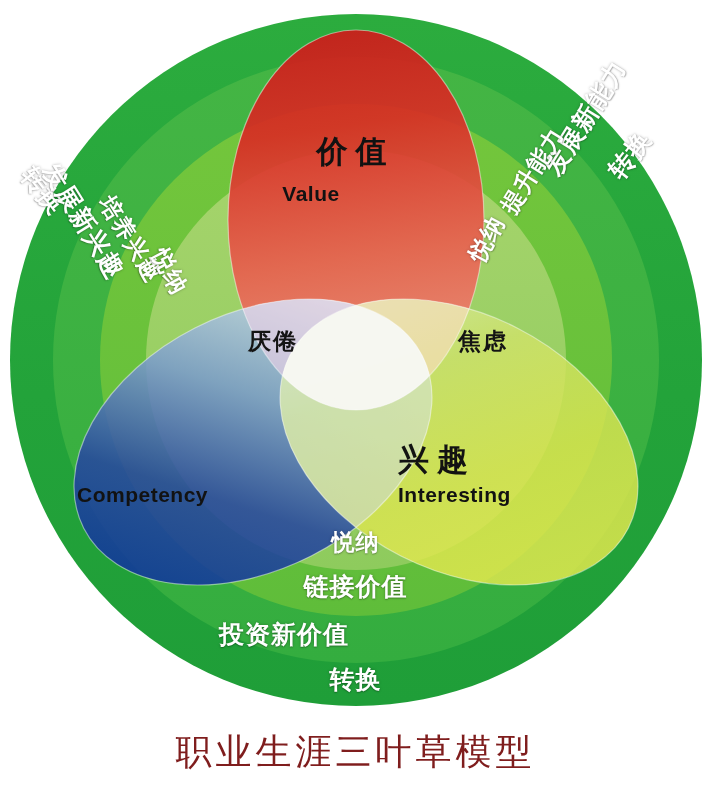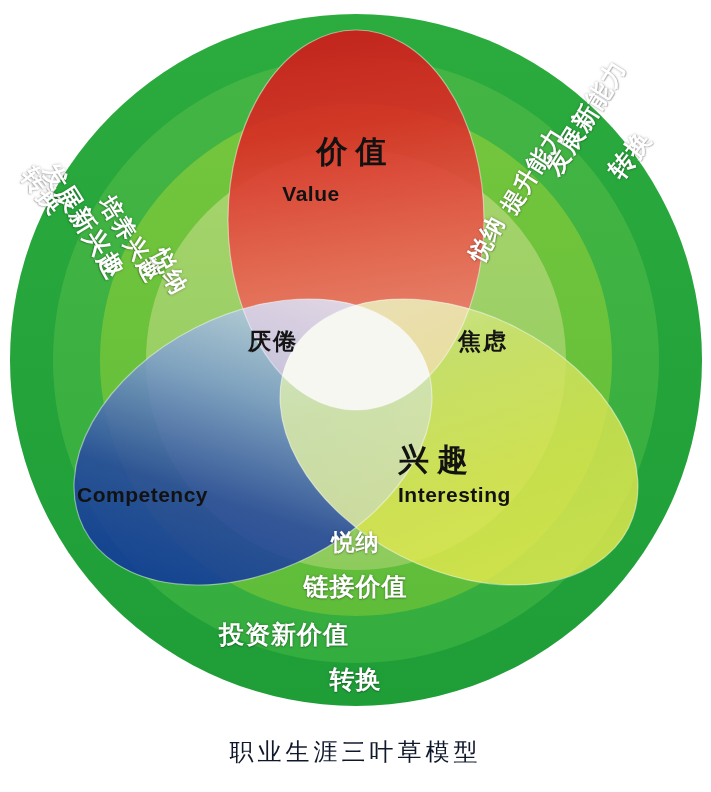--- a/index.html
+++ b/index.html
@@ -9,21 +9,21 @@
     font-family:"Liberation Sans","DejaVu Sans",sans-serif;
     overflow:hidden;position:relative;
   }
   #stage{position:absolute;left:0;top:0;width:711px;height:792px;}
   svg#venn{position:absolute;left:0;top:0;width:711px;height:712px;display:block;}
 
   .caption{
     position:absolute;left:0;top:712px;width:711px;height:80px;
     display:flex;align-items:center;justify-content:center;
     font-family:"Liberation Serif","DejaVu Serif",serif;
-    font-size:24px;letter-spacing:4px;color:#0f172a;
+    font-size:36px;letter-spacing:4px;color:#7f1d1d;
     white-space:nowrap;
   }
 
   
   .lbl{position:absolute;white-space:nowrap;pointer-events:none;}
 
   .core-cn{font-size:31px;font-weight:700;color:#121212;letter-spacing:8px;line-height:1;}
   .core-en{font-size:21px;font-weight:700;color:#121212;letter-spacing:.5px;line-height:1;}
 
   .ix{font-size:23px;font-weight:700;color:#141414;letter-spacing:2px;}

